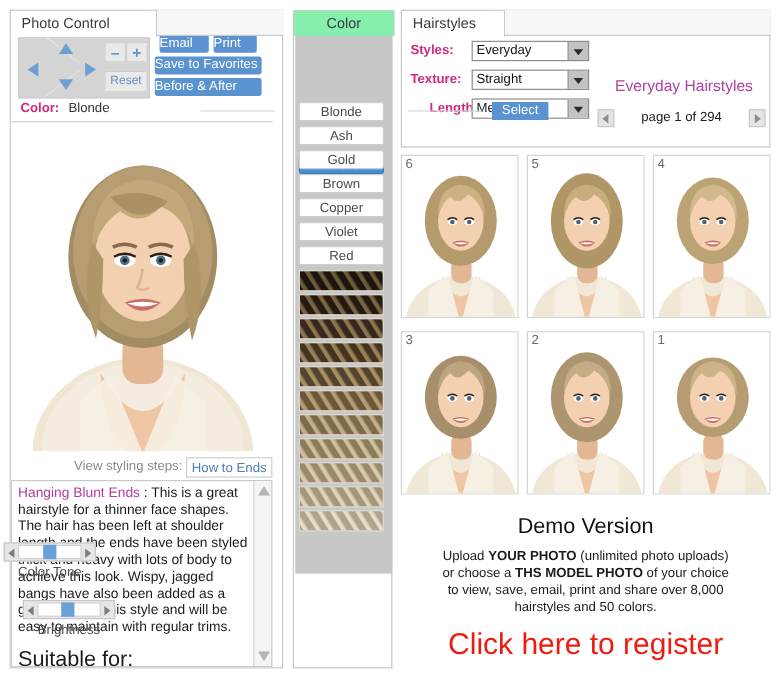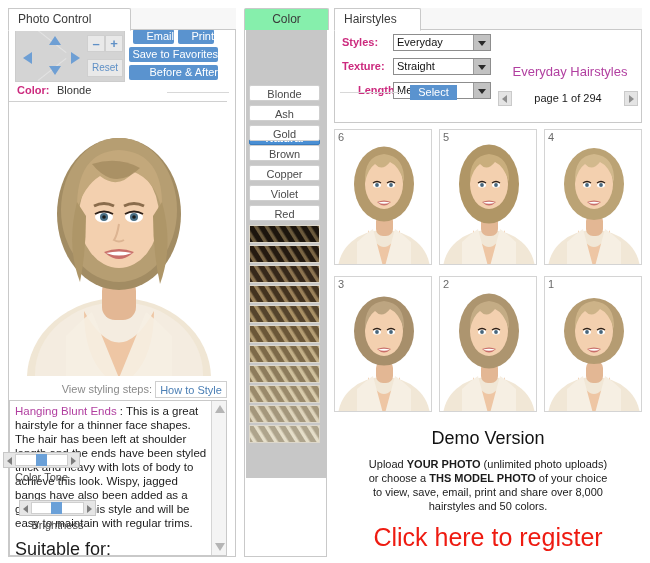--- a/index.html
+++ b/index.html
@@ -45,21 +45,21 @@
 
   .sqbtn{
     position:absolute;background:#e9e9e9;border:1px solid #cfcfcf;
     color:#5f90c6;text-align:center;font-size:13px;box-sizing:border-box;
   }
   #btn-minus{left:71px;top:4px;width:18px;height:17px;line-height:15px;font-weight:bold;}
   #btn-plus{left:89px;top:4px;width:18px;height:17px;line-height:15px;font-weight:bold;}
   #btn-reset{left:71px;top:28px;width:36px;height:18px;line-height:16px;font-size:10px;}
 
   .bluebtn{
-    position:absolute;background:#5a93cf;color:#fff;text-align:right;
+    position:absolute;background:#5a93cf;color:#fff;text-align:left;
     font-size:11px;border-radius:2px;box-sizing:border-box;
   }
   #btn-email{left:133px;top:29px;width:41px;height:15px;line-height:15px;}
   #btn-print{left:178px;top:29px;width:36px;height:15px;line-height:15px;}
   #btn-fav{left:129px;top:47px;width:89px;height:15px;line-height:15px;}
   #btn-ba{left:129px;top:65px;width:89px;height:15px;line-height:15px;}
 
   #color-line{position:absolute;left:9px;top:84px;width:218px;height:16px;}
   #color-label{position:absolute;left:8px;top:0;color:#cc2a7e;font-size:11px;font-weight:bold;}
   #color-value{position:absolute;left:48px;top:0;color:#333;font-size:11px;}
@@ -248,21 +248,21 @@
 
       <path d="M90 146 Q105 140 120 146 Q105 160 90 146 Z" fill="#c96f6a"></path>
       <path d="M92 147 Q105 144 118 147 Q105 152 92 147 Z" fill="#ffffff"></path>
 
       <path d="M52 230 Q70 212 78 206 L105 272 L132 206 Q140 212 158 230 L158 270 L52 270 Z" fill="#f6efe3" opacity="0.9"></path>
     </svg>
   </div>
 
   <div id="steps-row">
     <span id="steps-label">View styling steps:</span>
-    <div id="howto-btn">How to Style</div>
+    <div id="howto-btn">How to Ends</div>
   </div>
 
   <div id="desc-box">
     <div id="desc-text">
       <span id="desc-title">Hanging Blunt Ends</span><span> : </span><span>This is a great hairstyle for a thinner face shapes. The hair has been left at shoulder length and the ends have been styled thick and heavy with lots of body to achieve this look. Wispy, jagged bangs have also been added as a great finish to this style and will be easy to maintain with regular trims.</span>
       <div style="height:12px"></div>
       <div id="desc-sub">Suitable for:</div>
       
     </div>
     <div id="desc-scroll">

